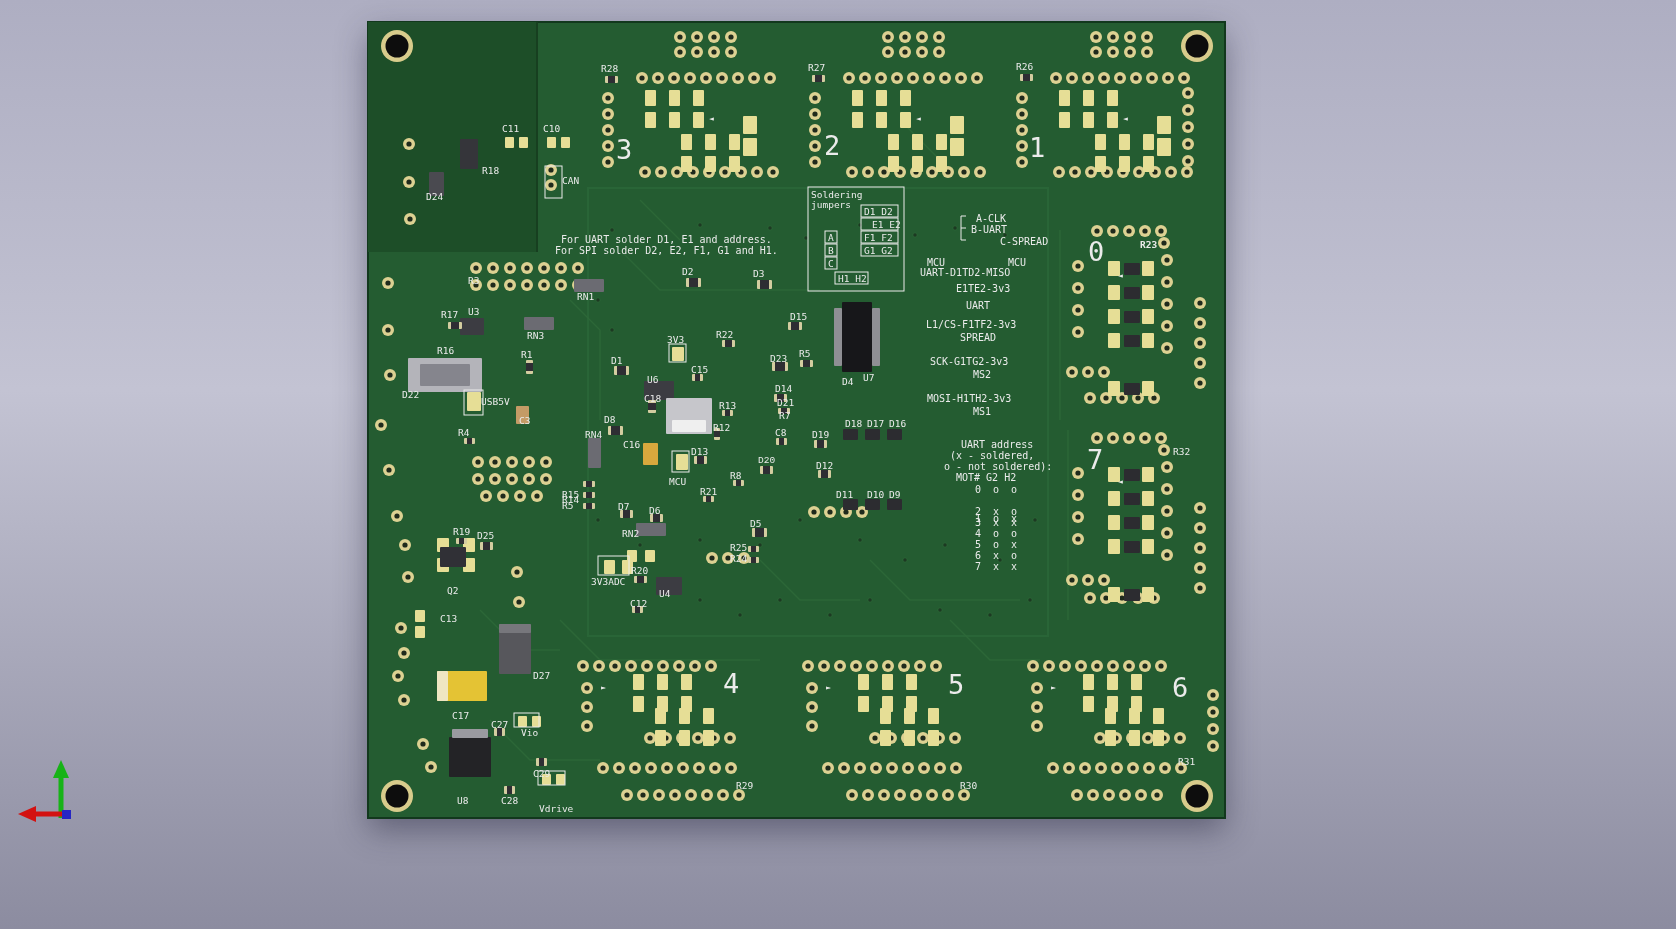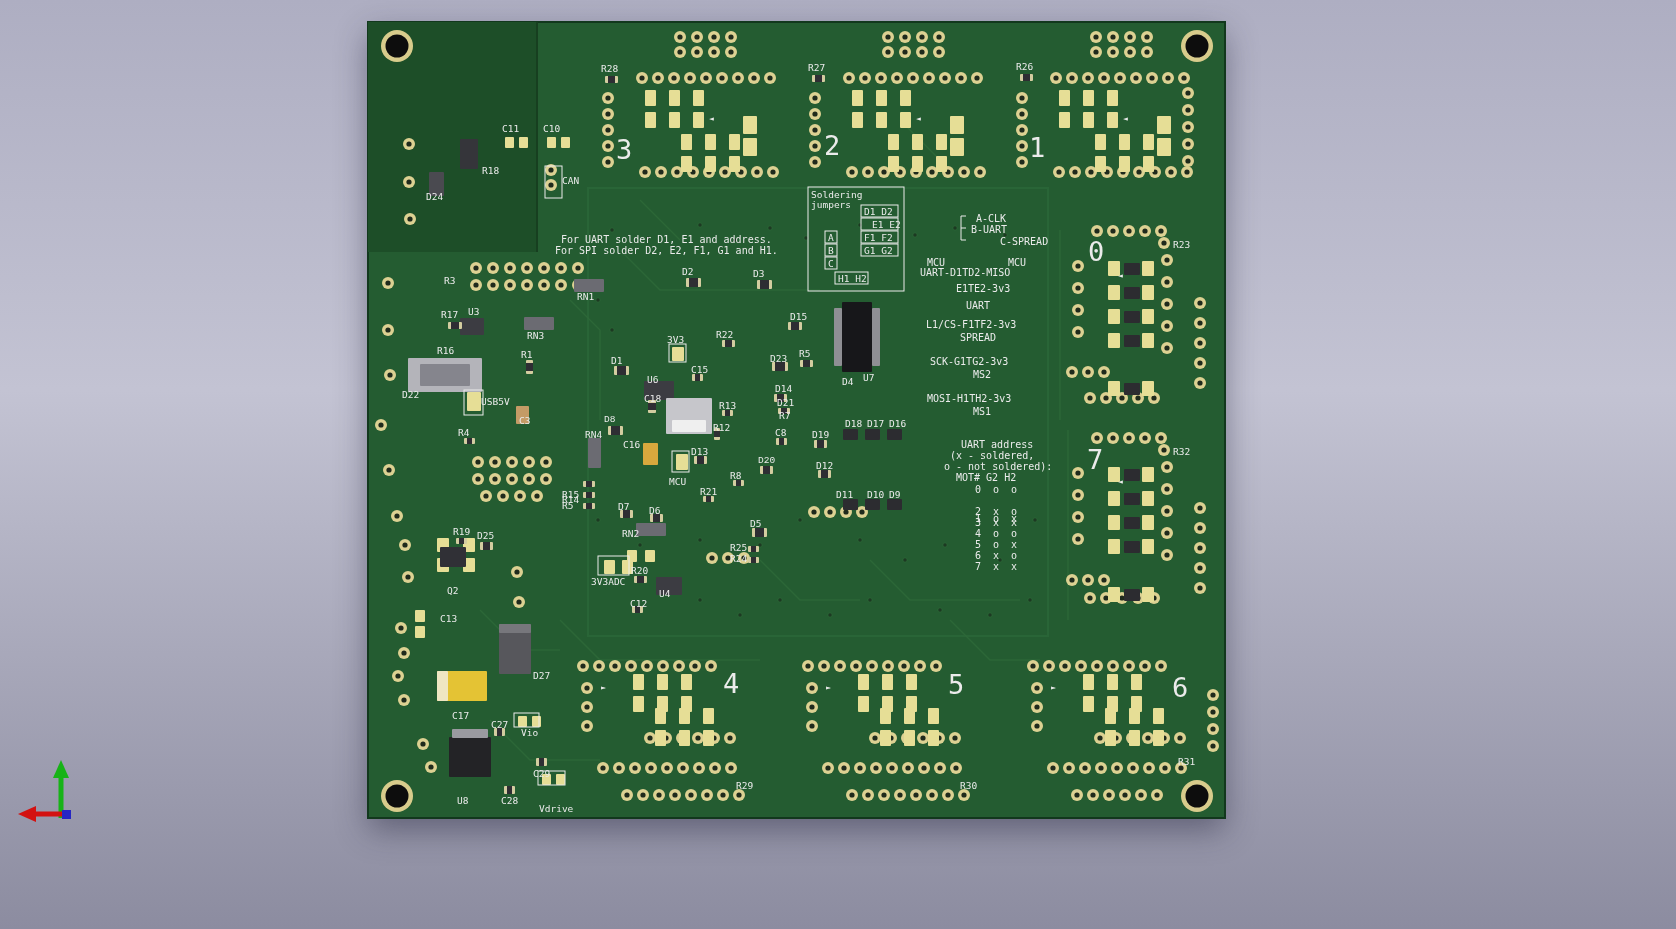--- a/index.html
+++ b/index.html
@@ -1000,21 +1000,21 @@
 
   <div id="label-layer">
       <span class="lbl lbl-s" style="left: 601px; top: 64px;">R28</span>
       <span class="lbl lbl-s" style="left: 808px; top: 63px;">R27</span>
       <span class="lbl lbl-s" style="left: 1016px; top: 62px;">R26</span>
       <span class="lbl lbl-s" style="left: 502px; top: 124px;">C11</span>
       <span class="lbl lbl-s" style="left: 543px; top: 124px;">C10</span>
       <span class="lbl lbl-s" style="left: 482px; top: 166px;">R18</span>
       <span class="lbl lbl-s" style="left: 426px; top: 192px;">D24</span>
       <span class="lbl lbl-s" style="left: 562px; top: 176px;">CAN</span>
-      <span class="lbl lbl-s" style="left: 444px; top: 276px;">R3</span>
+      <span class="lbl lbl-s" style="left: 468px; top: 276px;">R3</span>
       <span class="lbl lbl-s" style="left: 577px; top: 292px;">RN1</span>
       <span class="lbl lbl-s" style="left: 441px; top: 310px;">R17</span>
       <span class="lbl lbl-s" style="left: 468px; top: 307px;">U3</span>
       <span class="lbl lbl-s" style="left: 527px; top: 331px;">RN3</span>
       <span class="lbl lbl-s" style="left: 437px; top: 346px;">R16</span>
       <span class="lbl lbl-s" style="left: 521px; top: 350px;">R1</span>
       <span class="lbl lbl-s" style="left: 402px; top: 390px;">D22</span>
       <span class="lbl lbl-s" style="left: 481px; top: 397px;">USB5V</span>
       <span class="lbl lbl-s" style="left: 519px; top: 416px;">C3</span>
       <span class="lbl lbl-s" style="left: 458px; top: 428px;">R4</span>
@@ -1034,21 +1034,21 @@
       <span class="lbl lbl-s" style="left: 611px; top: 356px;">D1</span>
       <span class="lbl lbl-s" style="left: 647px; top: 375px;">U6</span>
       <span class="lbl lbl-s" style="left: 691px; top: 365px;">C15</span>
       <span class="lbl lbl-s" style="left: 775px; top: 384px;">D14</span>
       <span class="lbl lbl-s" style="left: 644px; top: 394px;">C18</span>
       <span class="lbl lbl-s" style="left: 719px; top: 401px;">R13</span>
       <span class="lbl lbl-s" style="left: 777px; top: 398px;">D21</span>
       <span class="lbl lbl-s" style="left: 779px; top: 411px;">R7</span>
       <span class="lbl lbl-s" style="left: 713px; top: 423px;">R12</span>
       <span class="lbl lbl-s" style="left: 775px; top: 428px;">C8</span>
-      <span class="lbl lbl-s" style="left: 604px; top: 415px; font-family: Liberation Mono, monospace;">D8</span>
+      <span class="lbl lbl-s" style="left: 604px; top: 415px;">D8</span>
       <span class="lbl lbl-s" style="left: 585px; top: 430px;">RN4</span>
       <span class="lbl lbl-s" style="left: 623px; top: 440px;">C16</span>
       <span class="lbl lbl-s" style="left: 691px; top: 447px;">D13</span>
       <span class="lbl lbl-s" style="left: 812px; top: 430px;">D19</span>
       <span class="lbl lbl-s" style="left: 845px; top: 419px;">D18</span>
       <span class="lbl lbl-s" style="left: 867px; top: 419px;">D17</span>
       <span class="lbl lbl-s" style="left: 889px; top: 419px;">D16</span>
       <span class="lbl lbl-s" style="left: 758px; top: 456px; font-family: Liberation Mono, monospace;">D20</span>
       <span class="lbl lbl-s" style="left: 816px; top: 461px;">D12</span>
       <span class="lbl lbl-s" style="left: 669px; top: 477px;">MCU</span>
@@ -1074,21 +1074,21 @@
       <span class="lbl lbl-s" style="left: 452px; top: 711px;">C17</span>
       <span class="lbl lbl-s" style="left: 491px; top: 720px;">C27</span>
       <span class="lbl lbl-s" style="left: 521px; top: 728px;">Vio</span>
       <span class="lbl lbl-s" style="left: 533px; top: 769px;">C29</span>
       <span class="lbl lbl-s" style="left: 457px; top: 796px;">U8</span>
       <span class="lbl lbl-s" style="left: 501px; top: 796px;">C28</span>
       <span class="lbl lbl-s" style="left: 539px; top: 804px;">Vdrive</span>
       <span class="lbl lbl-s" style="left: 736px; top: 781px;">R29</span>
       <span class="lbl lbl-s" style="left: 960px; top: 781px;">R30</span>
       <span class="lbl lbl-s" style="left: 1178px; top: 757px;">R31</span>
-      <span class="lbl lbl-s" style="left: 1173px; top: 240px;">R23</span>
+      <span class="lbl lbl-s" style="left: 1140px; top: 240px; font-weight: bold;">R23</span>
       <span class="lbl lbl-s" style="left: 1173px; top: 447px;">R32</span>
       <span class="lbl lbl-num" style="left: 616px; top: 136px;">3</span>
       <span class="lbl lbl-num" style="left: 824px; top: 132px;">2</span>
       <span class="lbl lbl-num" style="left: 1029px; top: 134px;">1</span>
       <span class="lbl lbl-num" style="left: 1088px; top: 238px;">0</span>
       <span class="lbl lbl-num" style="left: 1087px; top: 446px;">7</span>
       <span class="lbl lbl-num" style="left: 723px; top: 670px;">4</span>
       <span class="lbl lbl-num" style="left: 948px; top: 671px;">5</span>
       <span class="lbl lbl-num" style="left: 1172px; top: 674px;">6</span>
       <span class="lbl lbl-m" style="left: 561px; top: 235px;">For UART solder D1, E1 and address.</span>

